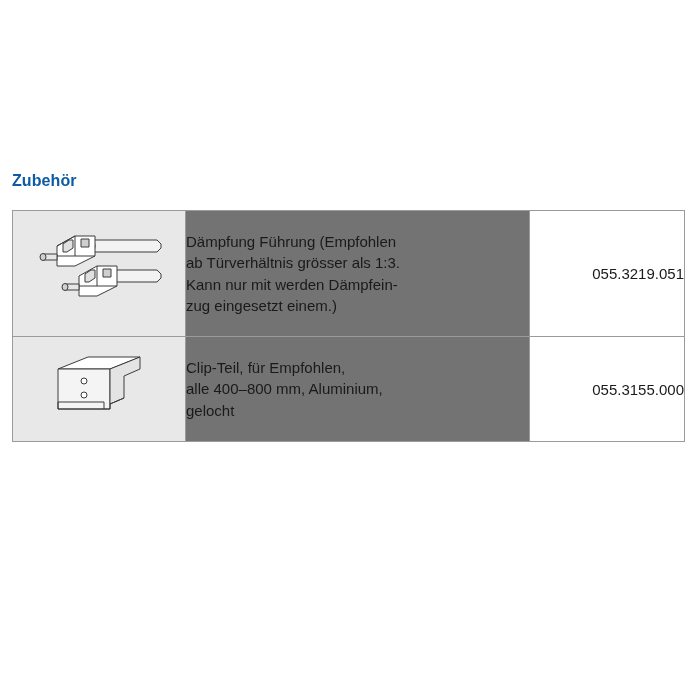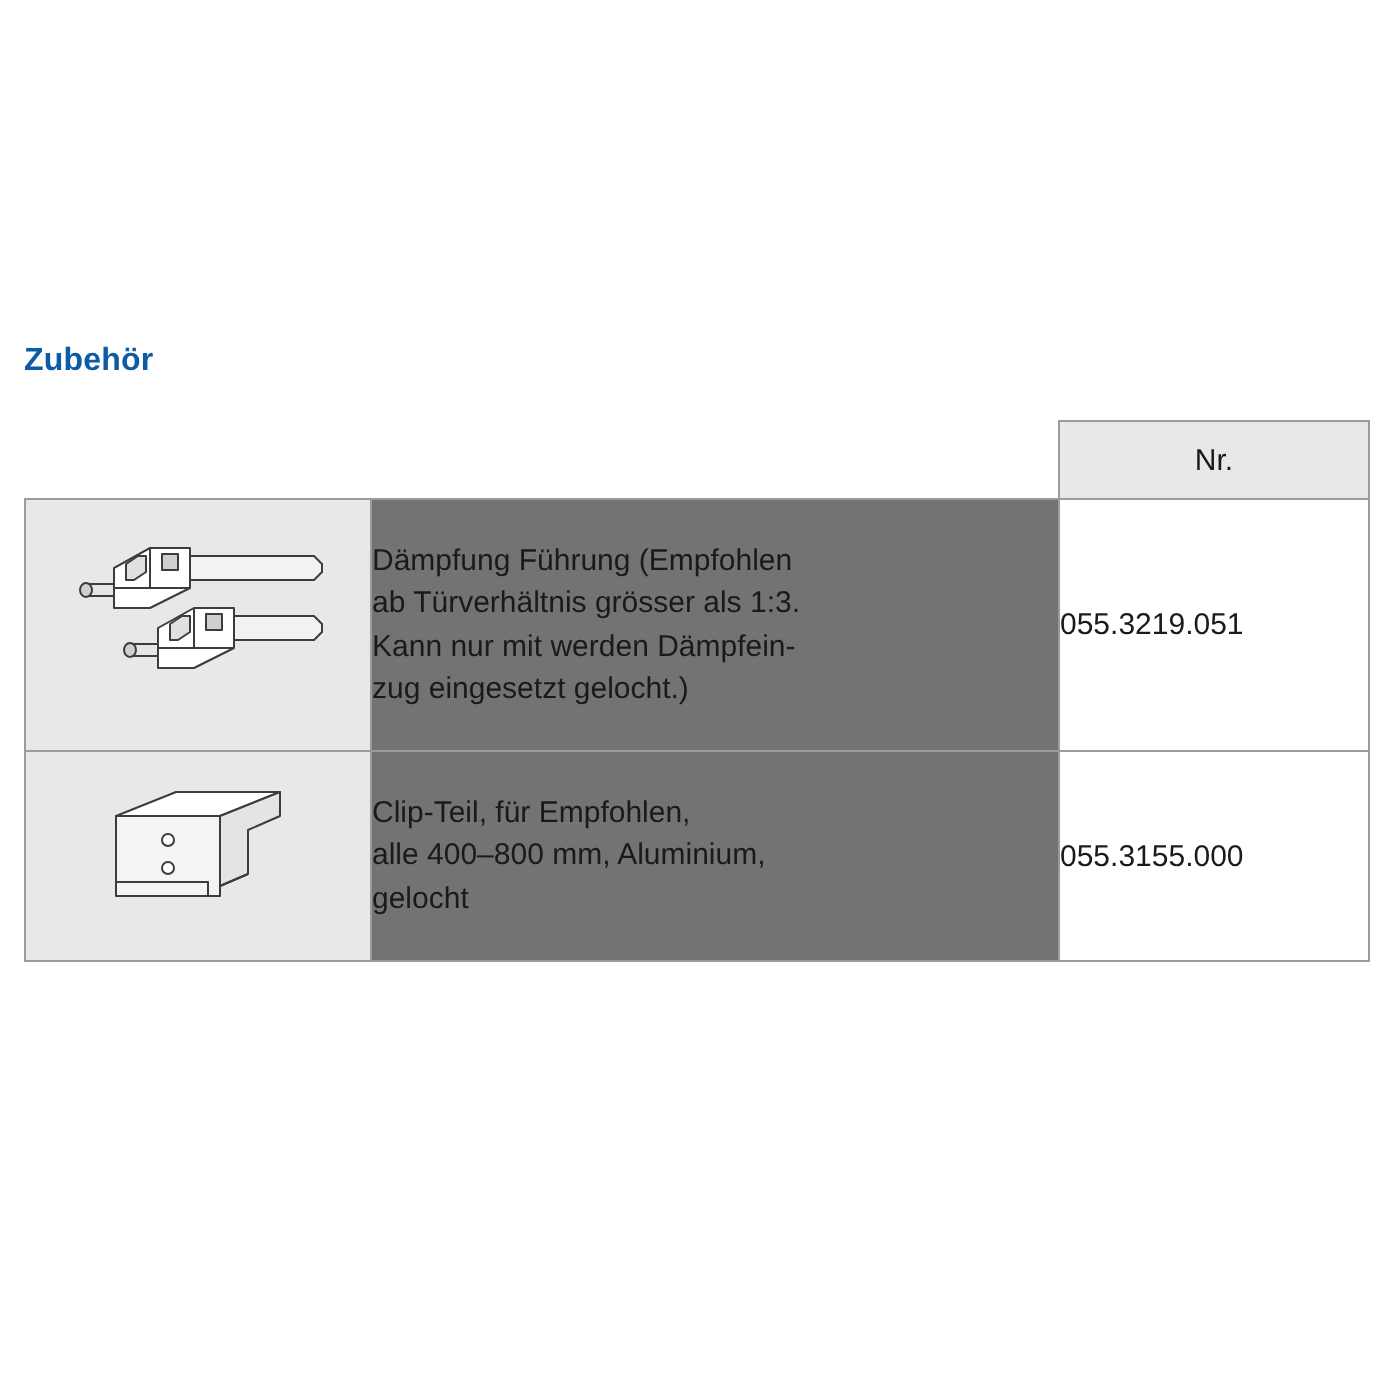--- a/index.html
+++ b/index.html
@@ -76,21 +76,21 @@
     border: 1px solid #9b9b9b;
     background: #737373;
     padding: 10px 14px 12px 14px;
     font-size: 15px;
     line-height: 1.42;
     vertical-align: middle;
   }
   td.nr-cell {
     border: 1px solid #9b9b9b;
     background: #ffffff;
-    text-align: left;
+    text-align: right;
     font-size: 15px;
     vertical-align: middle;
   }
   tr.row2 td.img-cell { height: 104px; }
 
   .desc-line { display: block; white-space: nowrap; }
 
   .icon-box {
     display: inline-block;
     line-height: 0;
@@ -104,25 +104,20 @@
   <div class="section-title">Zubehör</div>
 
   <div class="table-wrap">
     <table class="acc">
       <colgroup>
         <col class="c-img">
         <col class="c-desc">
         <col class="c-nr">
       </colgroup>
       <tbody>
-        <tr class="head">
-          <td class="empty"></td>
-          <td class="empty"></td>
-          <td class="nr-head">Nr.</td>
-        </tr>
 
         <tr class="row1">
           <td class="img-cell">
             <span class="icon-box">
               <svg width="140" height="92" viewBox="0 0 140 92" xmlns="http://www.w3.org/2000/svg">
                 <g stroke="#3c3c3c" stroke-width="1" fill="none" stroke-linejoin="round">
 
                   <path d="M62 14 L128 14 L132 18 L132 22 L128 26 L62 26 Z" fill="#f2f2f2"></path>
                   <ellipse cx="62" cy="20" rx="4" ry="6" fill="#d9d9d9"></ellipse>
 
@@ -149,21 +144,21 @@
                   <path d="M36 58 L50 58 L50 64 L36 64 Z" fill="#e6e6e6"></path>
                   <ellipse cx="36" cy="61" rx="3" ry="3.5" fill="#d0d0d0"></ellipse>
                 </g>
               </svg>
             </span>
           </td>
           <td class="desc-cell">
             <span class="desc-line">Dämpfung Führung (Empfohlen</span>
             <span class="desc-line">ab Türverhältnis grösser als 1:3.</span>
             <span class="desc-line">Kann nur mit werden Dämpfein-</span>
-            <span class="desc-line">zug eingesetzt gelocht.)</span>
+            <span class="desc-line">zug eingesetzt einem.)</span>
           </td>
           <td class="nr-cell">055.3219.051</td>
         </tr>
 
         <tr class="row2">
           <td class="img-cell">
             <span class="icon-box">
               <svg width="110" height="76" viewBox="0 0 110 76" xmlns="http://www.w3.org/2000/svg">
                 <g stroke="#3c3c3c" stroke-width="1" fill="none" stroke-linejoin="round">
 

